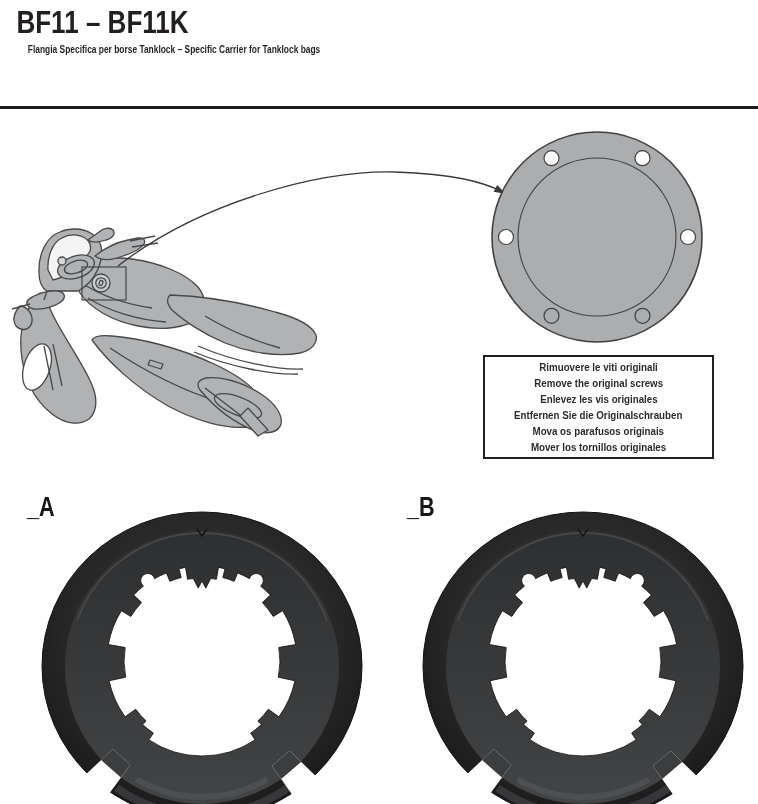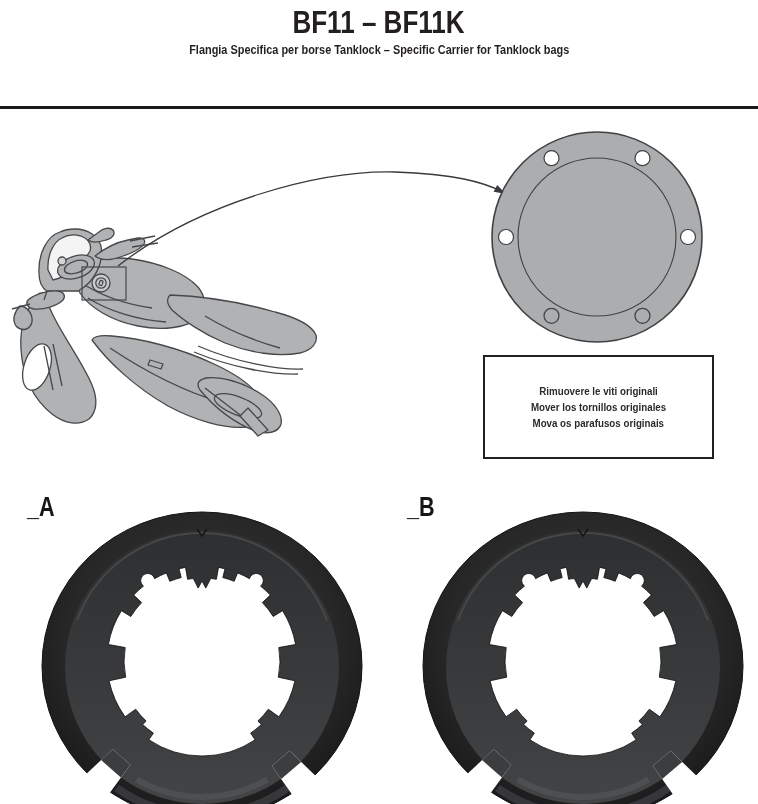--- a/index.html
+++ b/index.html
@@ -2,23 +2,23 @@
 <html><head>
 <meta charset="utf-8">
 <style>
   html,body{margin:0;padding:0;background:#ffffff;}
   #page{position:relative;width:758px;height:804px;background:#ffffff;overflow:hidden;
         font-family:"Liberation Sans",sans-serif;color:#231f20;}
   .cond{display:inline-block;transform:scaleX(0.84);transform-origin:center;white-space:nowrap;}
 
   
   #header{position:absolute;left:0;top:0;width:758px;height:106px;border-bottom:3px solid #1c1c1c;
-          text-align:center;}
+          text-align:left;}
   #title{margin-top:5px;font-size:31px;font-weight:bold;line-height:36px;letter-spacing:0px;}
-  .subtitle{font-size:13px;font-weight:bold;line-height:17px;}
+  .subtitle{font-size:10px;font-weight:bold;line-height:17px;}
 
   
   #main{position:absolute;left:0;top:110px;width:758px;height:360px;}
   #illustration{position:absolute;left:0;top:0;}
 
   
   #note-box{position:absolute;left:483px;top:245px;width:227px;height:100px;
             border:2px solid #231f20;display:flex;flex-direction:column;justify-content:center;
             text-align:center;}
   .note-line{font-size:11.6px;font-weight:bold;line-height:16px;color:#2b2b2b;}
@@ -119,22 +119,25 @@
         <circle cx="642.5" cy="48.2" r="7.5" fill="#ffffff" stroke="#3f4143" stroke-width="1.2"></circle>
         <circle cx="551.5" cy="48.2" r="7.5" fill="#ffffff" stroke="#3f4143" stroke-width="1.2"></circle>
         <circle cx="506" cy="127" r="7.5" fill="#ffffff" stroke="#3f4143" stroke-width="1.2"></circle>
         <circle cx="551.5" cy="205.8" r="7.5" fill="#abadaf" stroke="#3f4143" stroke-width="1.2"></circle>
         <circle cx="642.5" cy="205.8" r="7.5" fill="#abadaf" stroke="#3f4143" stroke-width="1.2"></circle>
       </g>
     </svg>
 
     <div id="note-box">
       <div class="note-line"><span class="cond">Rimuovere le viti originali</span></div>
+      <div class="note-line"><span class="cond">Remove the original screws</span></div>
+      <div class="note-line"><span class="cond">Enlevez les vis originales</span></div>
+      <div class="note-line"><span class="cond">Entfernen Sie die Originalschrauben</span></div>
+      <div class="note-line"><span class="cond">Mova os parafusos originais</span></div>
       <div class="note-line"><span class="cond">Mover los tornillos originales</span></div>
-      <div class="note-line"><span class="cond">Mova os parafusos originais</span></div>
     </div>
   </div>
 
   <div id="parts">
     <div id="label-a" class="part-label">_A</div>
     <div id="label-b" class="part-label">_B</div>
 
     <svg width="0" height="0" style="position:absolute">
       <defs>
         <radialGradient id="rimGrad" cx="50%" cy="42%" r="62%">

